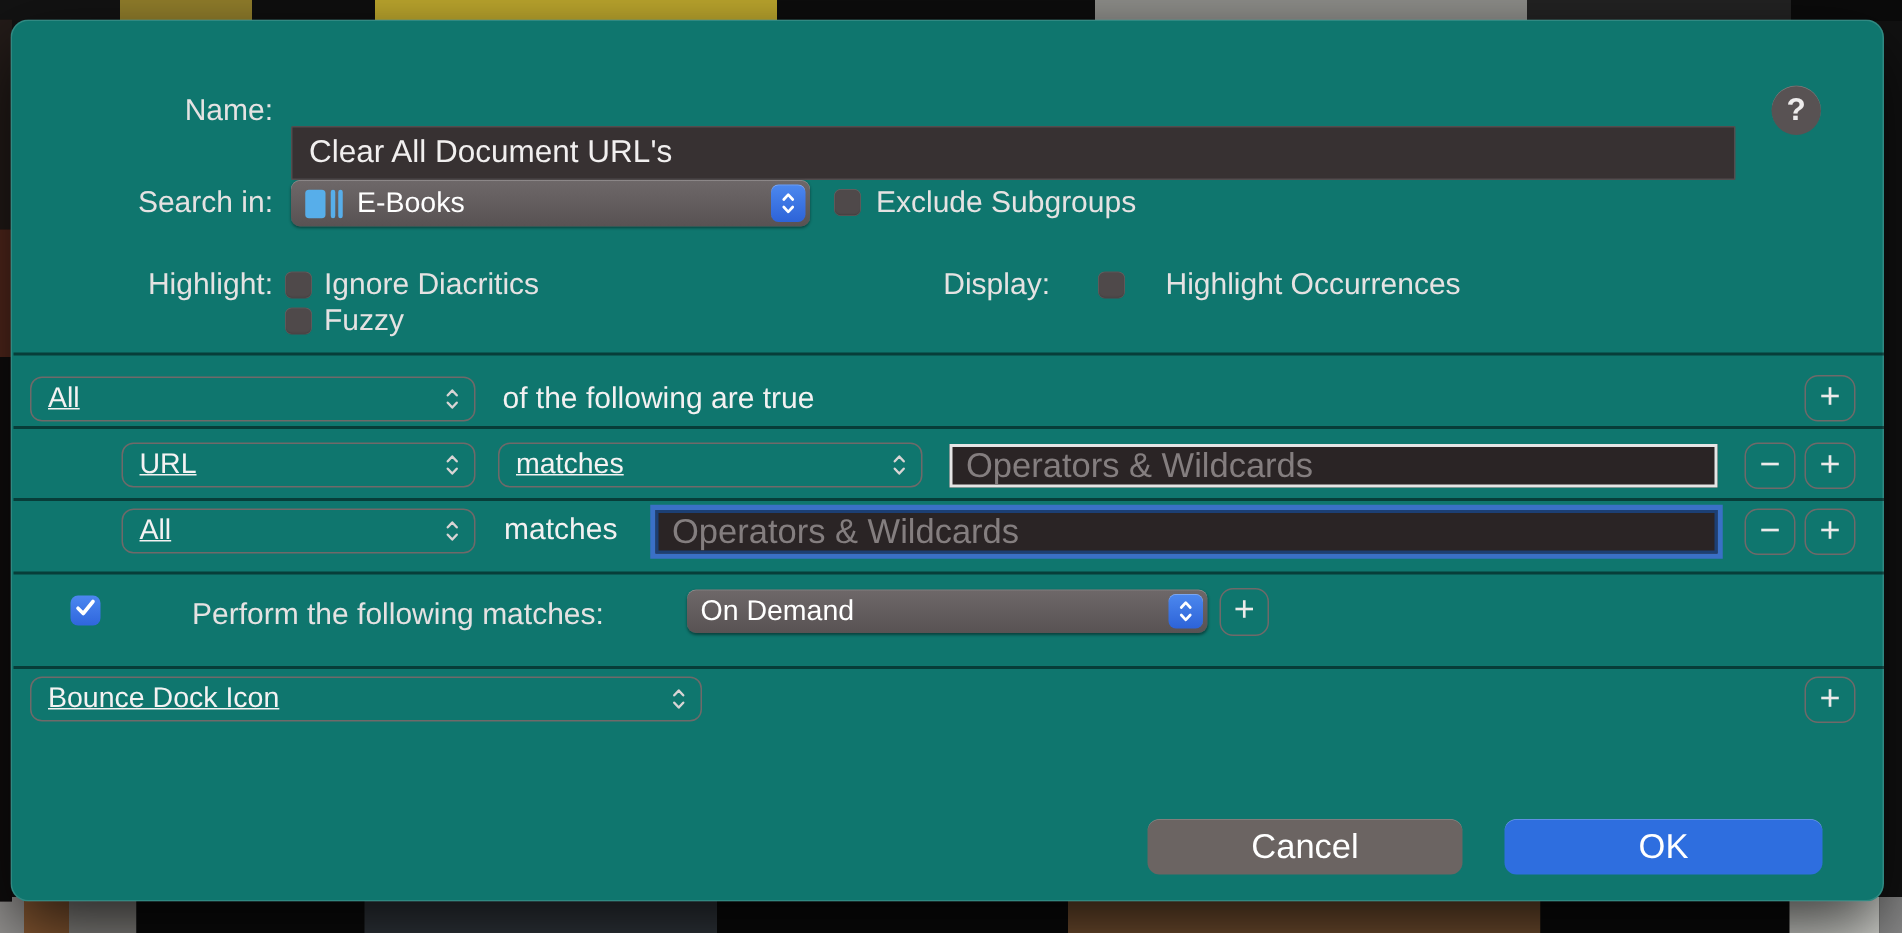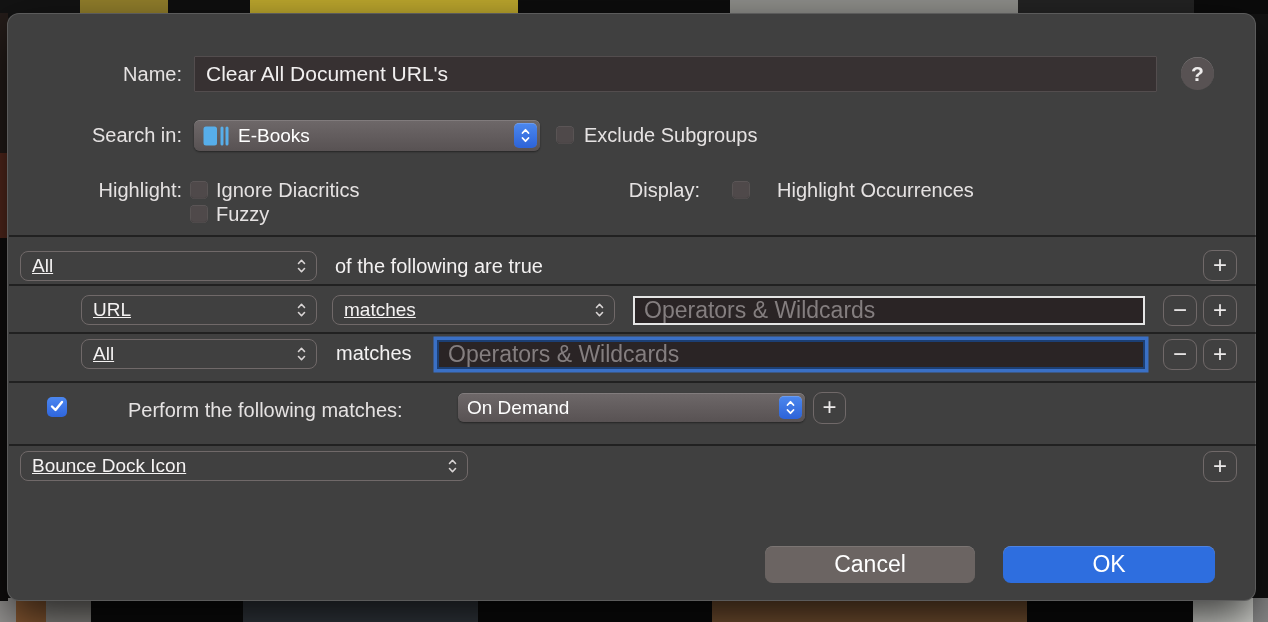--- a/index.html
+++ b/index.html
@@ -8,34 +8,34 @@
   .stage { position:relative; width:1268px; height:622px; }
 
   
   .bg-strip { position:absolute; left:0; width:1268px; overflow:hidden; z-index:0; }
   .bg-strip.top { top:0; height:14px; background:#101010; }
   .bg-strip.bottom { top:598px; height:24px; background:#0c0c0c; }
   .bg-left { position:absolute; left:0; top:13px; width:8px; height:588px; z-index:0; overflow:hidden; background:#171312; }
 
   
   .dialog { position:absolute; left:7px; top:13px; width:1249px; height:588px;
-            background:#404040; border:1px solid rgba(255,255,255,0.14); border-radius:12px;
+            background:#0f766e; border:1px solid rgba(255,255,255,0.14); border-radius:12px;
             box-shadow:0 18px 48px rgba(0,0,0,0.75); z-index:2; }
 
   .label { position:absolute; color:#e5e2e2; font-size:20px; white-space:nowrap; }
   .label.right { text-align:right; }
 
   .divider { position:absolute; left:1px; width:1247px; height:2px; background:rgba(0,0,0,0.48); }
 
   
   .field { position:absolute; background:#2a2425; border:2px solid #e5e5e5; color:#f1efef;
            font-size:23px; padding:0 9px; outline:none;
            font-family:"Liberation Sans","DejaVu Sans",sans-serif; }
   .field::placeholder { color:#847e7f; opacity:1; }
-  .field.name { background:#373132; border:1px solid #534d4e; font-size:21px; padding:0 11px; border-radius:1px; }
+  .field.name { background:#373132; border:1px solid #534d4e; font-size:21px; padding:0 11px; border-radius:1px;margin-top:28px; }
   .field.focused { box-shadow:0 0 0 3.5px #3a70c6; border-color:#1c3f74; }
 
   
   .popup-outline { position:absolute; border:1.5px solid #706969; border-radius:8px; background:transparent;
                    color:#f4f2f2; font-size:19px; display:flex; align-items:center;
                    padding:0 32px 0 11px; cursor:default;text-decoration:underline; }
   .popup-outline .chev { position:absolute; right:9px; top:50%; transform:translateY(-50%); display:flex; }
 
   
   .popup-gray { position:absolute; border-radius:6px; background:linear-gradient(#6e6869,#585253);

